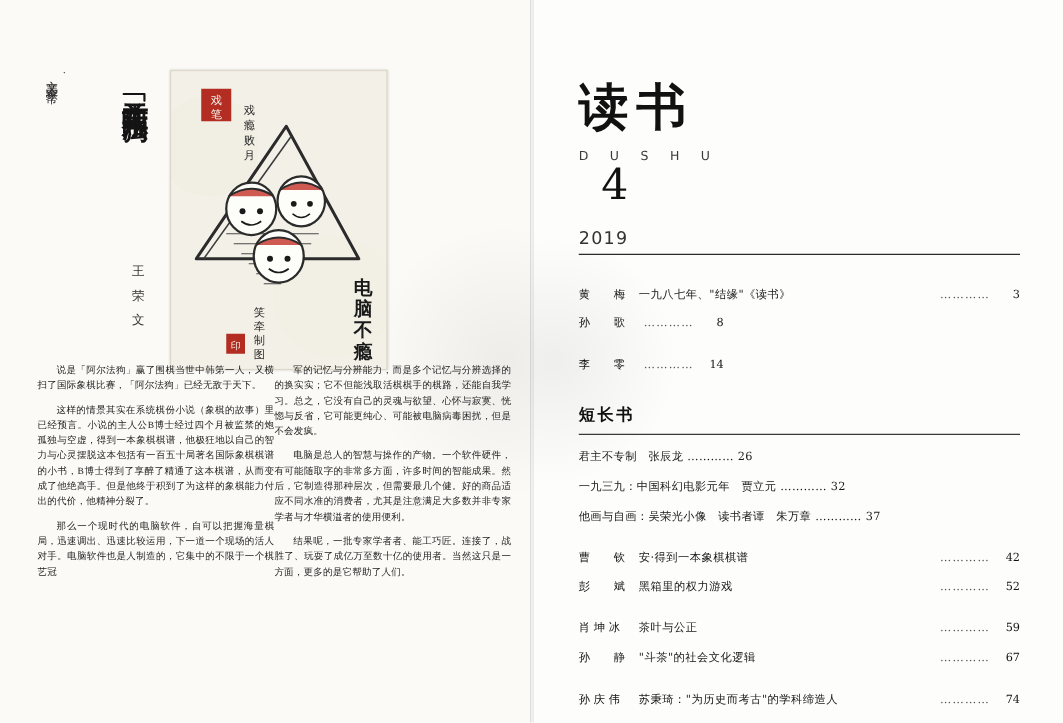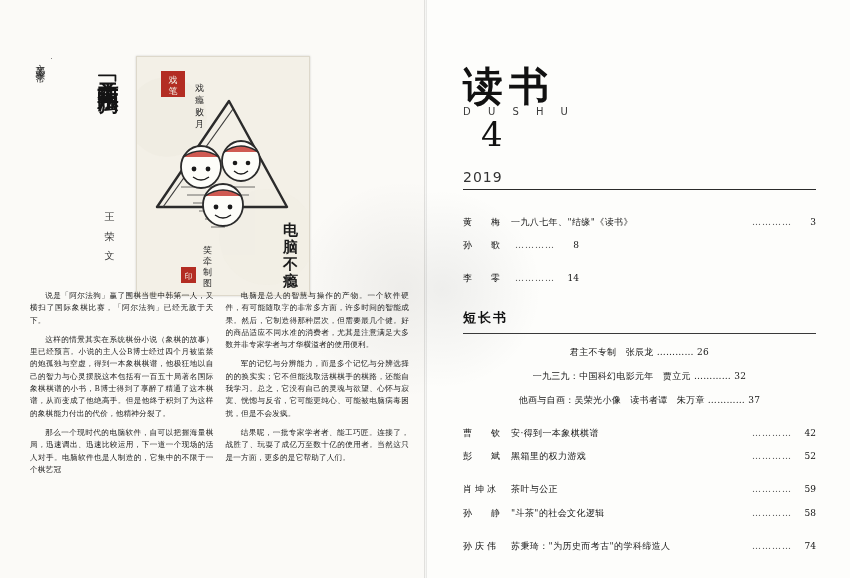--- a/index.html
+++ b/index.html
@@ -126,21 +126,20 @@
   .illus svg { display: block; }
 
   
   .left-body {
     position: absolute;
     top: 290px;
     left: 30px;
     right: 16px;
     bottom: 18px;
     display: flex;
-    gap: 12px;
     font-family: Liberation Serif, serif;
   }
   .col {
     flex: 1;
     font-size: 7.6px;
     line-height: 1.62;
     color: #1d1d1d;
     text-align: justify;
     letter-spacing: 0.2px;
   }
@@ -160,20 +159,21 @@
   .mast-left { display: flex; flex-direction: column; }
   .mast-title {
     font-family: "DejaVu Serif", "Liberation Serif", serif;
     font-size: 40px;
     font-weight: bold;
     letter-spacing: 6px;
     color: #111;
     line-height: 1;
   }
   .mast-pinyin {
+    margin-top: 14px;
     font-size: 10px;
     letter-spacing: 7px;
     color: #3a3a3a;
     font-family: "DejaVu Sans", "Liberation Sans", sans-serif;
     text-align: center;
   }
   .mast-right { text-align: right; }
   .issue-no {
     font-family: "DejaVu Serif", "Liberation Serif", serif;
     font-size: 34px;
@@ -250,21 +250,20 @@
   }
   .toc-block { margin-bottom: 6px; }
   .toc-gap { height: 10px; }
 
   .flat-entry {
     font-size: 9px;
     line-height: 1.4;
     margin-bottom: 11px;
     color: #171717;
     letter-spacing: 0.3px;
-    text-align: center;
   }
 </style>
 </head>
 <body>
 
 <div class="spread">
 
   <div class="page-left">
 
     <div class="left-head">
@@ -349,22 +348,22 @@
       </div>
     </div>
 
     <div class="left-body">
       <div class="col">
         <p>说是「阿尔法狗」赢了围棋当世中韩第一人，又横扫了国际象棋比赛，「阿尔法狗」已经无敌于天下。</p>
         <p>这样的情景其实在系统棋份小说（象棋的故事）里已经预言。小说的主人公B博士经过四个月被监禁的炮孤独与空虚，得到一本象棋棋谱，他极狂地以自己的智力与心灵摆脱这本包括有一百五十局著名国际象棋棋谱的小书，B博士得到了享醉了精通了这本棋谱，从而变成了他绝高手。但是他终于积到了为这样的象棋能力付出的代价，他精神分裂了。</p>
         <p>那么一个现时代的电脑软件，自可以把握海量棋局，迅速调出、迅速比较运用，下一道一个现场的活人对手。电脑软件也是人制造的，它集中的不限于一个棋艺冠</p>
       </div>
       <div class="col">
+        <p>军的记忆与分辨能力，而是多个记忆与分辨选择的的换实实；它不但能浅取活棋棋手的棋路，还能自我学习。总之，它没有自己的灵魂与欲望、心怀与寂寞、恍惚与反省，它可能更纯心、可能被电脑病毒困扰，但是不会发疯。</p>
         <p>电脑是总人的智慧与操作的产物。一个软件硬件，有可能随取字的非常多方面，许多时间的智能成果。然后，它制造得那种层次，但需要最几个健。好的商品适应不同水准的消费者，尤其是注意满足大多数并非专家学者与才华横溢者的使用便利。</p>
-        <p>军的记忆与分辨能力，而是多个记忆与分辨选择的的换实实；它不但能浅取活棋棋手的棋路，还能自我学习。总之，它没有自己的灵魂与欲望、心怀与寂寞、恍惚与反省，它可能更纯心、可能被电脑病毒困扰，但是不会发疯。</p>
         <p>结果呢，一批专家学者者、能工巧匠。连接了，战胜了、玩耍了成亿万至数十亿的使用者。当然这只是一方面，更多的是它帮助了人们。</p>
       </div>
     </div>
   </div>
 
   <div class="gutter"></div>
 
   <div class="page-right">
 
     <div class="masthead">
@@ -433,21 +432,21 @@
       <div class="toc-entry">
         <span class="e-author wide">肖坤冰</span>
         <span class="e-title">茶叶与公正</span>
         <span class="dots">…………</span>
         <span class="e-page">59</span>
       </div>
       <div class="toc-entry">
         <span class="e-author">孙　静</span>
         <span class="e-title">"斗茶"的社会文化逻辑</span>
         <span class="dots">…………</span>
-        <span class="e-page">58</span>
+        <span class="e-page">67</span>
       </div>
 
       <div class="toc-gap"></div>
 
       <div class="toc-entry">
         <span class="e-author wide">孙庆伟</span>
         <span class="e-title">苏秉琦："为历史而考古"的学科缔造人</span>
         <span class="dots">…………</span>
         <span class="e-page">74</span>
       </div>

